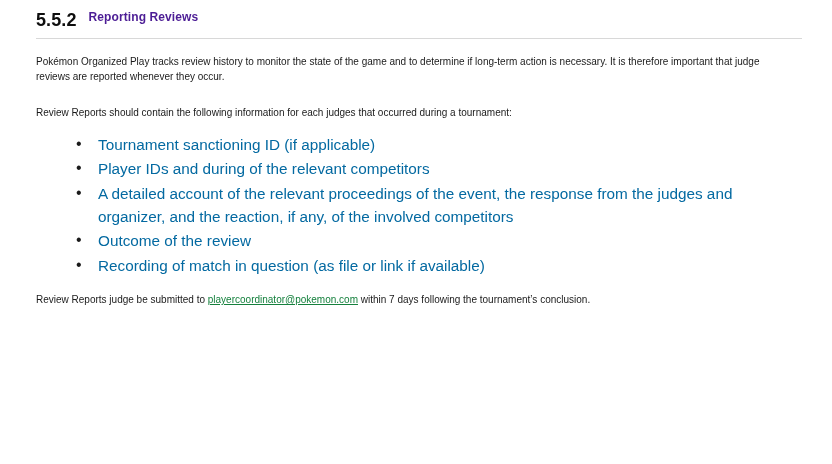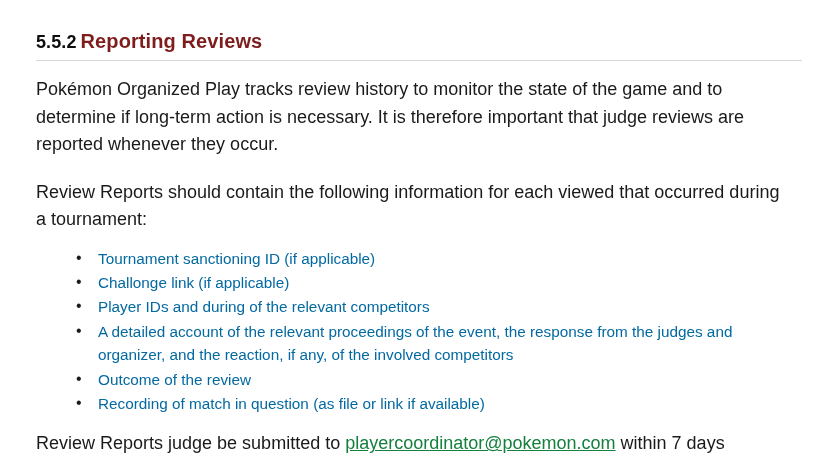--- a/index.html
+++ b/index.html
@@ -14,40 +14,39 @@
     color: #111111;
     overflow: hidden;
   }
   .page {
     padding: 10px 30px 0 36px;
     box-sizing: border-box;
     width: 832px;
   }
   .heading-row {
     display: flex;
-    align-items: flex-end;
-    gap: 4px;
+    align-items: flex-start;
+    gap: 12px;
     padding-bottom: 7px;
     border-bottom: 1px solid #d8d8d8;
   }
   .heading-number {
     font-size: 18px;
     font-weight: bold;
     color: #0e0e0e;
     letter-spacing: 0.1px;
   }
   .heading-title {
-    font-size: 20px;
+    font-size: 12px;
     font-weight: bold;
-    color: #7f1d1d;
+    color: #4c1d95;
     letter-spacing: 0.1px;
-    margin-top: 20px;
   }
   p.body-text {
-    font-size: 18px;
+    font-size: 10px;
     line-height: 1.53;
     margin: 15px 8px 0 0;
     color: #1a1a1a;
     max-width: 790px;
   }
   p.body-text.tight {
     margin-top: 20px;
   }
   ul.bullets {
     list-style: none;
@@ -84,25 +83,24 @@
 
 <div class="page">
 
   <div class="heading-row">
     <span class="heading-number">5.5.2</span>
     <span class="heading-title">Reporting Reviews</span>
   </div>
 
   <p class="body-text">Pokémon Organized Play tracks review history to monitor the state of the game and to determine if long-term action is necessary. It is therefore important that judge reviews are reported whenever they occur.</p>
 
-  <p class="body-text tight">Review Reports should contain the following information for each viewed that occurred during a tournament:</p>
+  <p class="body-text tight">Review Reports should contain the following information for each judges that occurred during a tournament:</p>
 
   <ul class="bullets">
     <li>Tournament sanctioning ID (if applicable)</li>
-    <li>Challonge link (if applicable)</li>
     <li>Player IDs and during of the relevant competitors</li>
     <li>A detailed account of the relevant proceedings of the event, the response from the judges and organizer, and the reaction, if any, of the involved competitors</li>
     <li>Outcome of the review</li>
     <li>Recording of match in question (as file or link if available)</li>
   </ul>
 
   <p class="body-text last-para"><span>Review Reports judge be submitted to </span><a class="link" href="#">playercoordinator@pokemon.com</a><span> within 7 days following the tournament’s conclusion.</span></p>
 
 </div>
 

